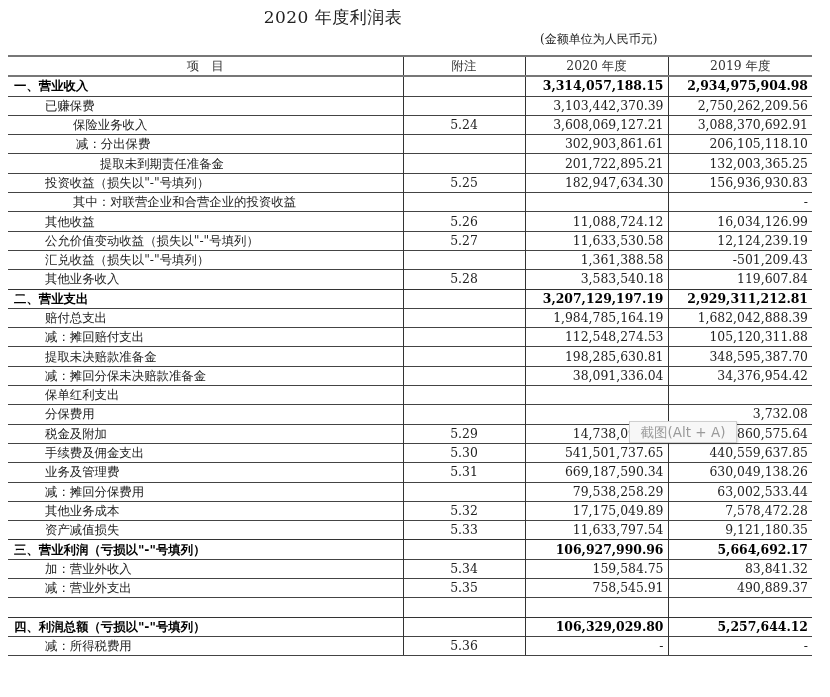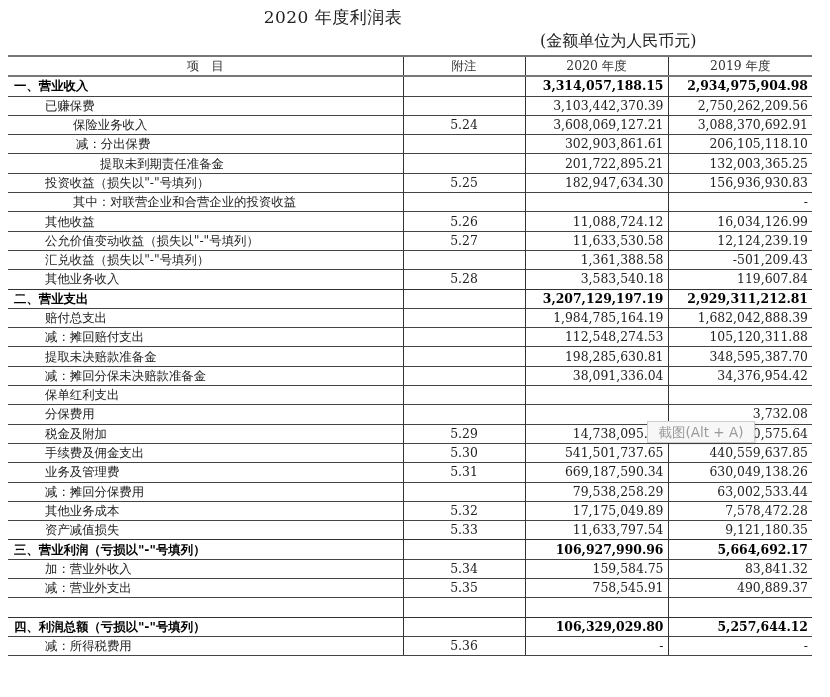--- a/index.html
+++ b/index.html
@@ -1,20 +1,20 @@
 <!DOCTYPE html>
 <html><head>
 <meta charset="utf-8">
 <style>
   html, body { margin:0; padding:0; background:#ffffff; }
   body { width:830px; height:697px; position:relative; overflow:hidden;
          font-family:"DejaVu Serif","Liberation Serif",serif; color:#222; }
   .title { position:absolute; left:0; width:666px; top:6px; text-align:center;
            font-size:17px; letter-spacing:0.5px; }
-  .unit { position:absolute; left:540px; top:31px; font-size:16px; }
+  .unit { position:absolute; left:540px; top:31px; font-size:12px; }
   table.stmt { position:absolute; left:8px; top:55px; width:804px;
                border-collapse:collapse; table-layout:fixed; font-size:12.4px; }
   table.stmt td, table.stmt th { height:18.3px; padding:0 4px; line-height:18px;
                border-top:1px solid #444; white-space:nowrap; overflow:hidden; }
   table.stmt th { font-weight:normal; text-align:center; border-top:2px solid #777;
                border-bottom:2px solid #777; color:#333; }
   col.c1 { width:395px; } col.c2 { width:122px; } col.c3 { width:143px; } col.c4 { width:144px; }
   td.note, th.note { border-left:1px solid #333; text-align:center; }
   td.v20, th.v20 { border-left:1px solid #333; text-align:right; }
   td.v19, th.v19 { border-left:1px solid #333; text-align:right; }
@@ -23,21 +23,21 @@
   tr.bold td.label { font-family:"DejaVu Sans","Liberation Sans",sans-serif; font-size:12.4px; }
   tr.section td { border-top:1.6px solid #333; }
   td.label { text-align:left; }
   .i0 { padding-left:6px !important;margin-top:27px; }
   .i1 { padding-left:37px !important; }
   .i2 { padding-left:65px !important; }
   .i3 { padding-left:92px !important; }
   .i2b { padding-left:68px !important; }
   .i1b { padding-left:40px !important; }
   table.stmt tr:last-child td { border-bottom:1px solid #444; }
-  .tooltip { position:absolute; left:647px; top:421px; width:106px; height:20px;
+  .tooltip { position:absolute; left:629px; top:421px; width:106px; height:20px;
              background:#f7f7f7; border:1px solid #cfcfcf; box-shadow:1px 1px 2px rgba(0,0,0,0.15);
              font-family:"DejaVu Sans","Liberation Sans",sans-serif; font-size:13.5px;
              color:#9a9a9a; line-height:20px; text-align:center; }
 </style>
 </head>
 <body>
 
 <div class="title">2020 年度利润表</div>
 <div class="unit">(金额单位为人民币元)</div>
 

